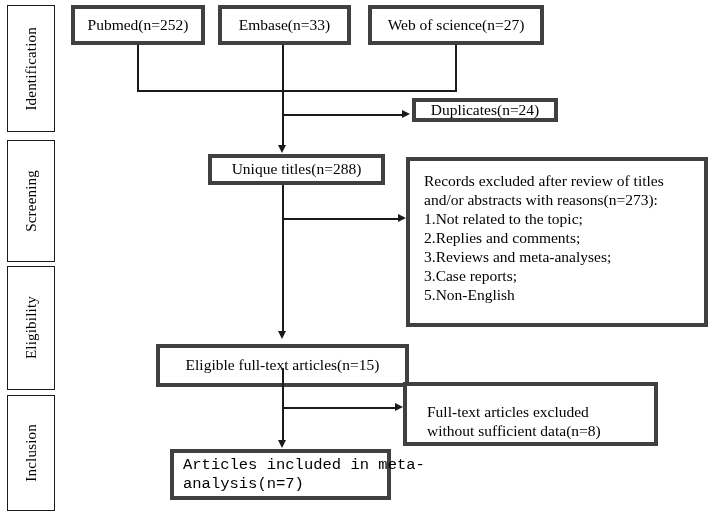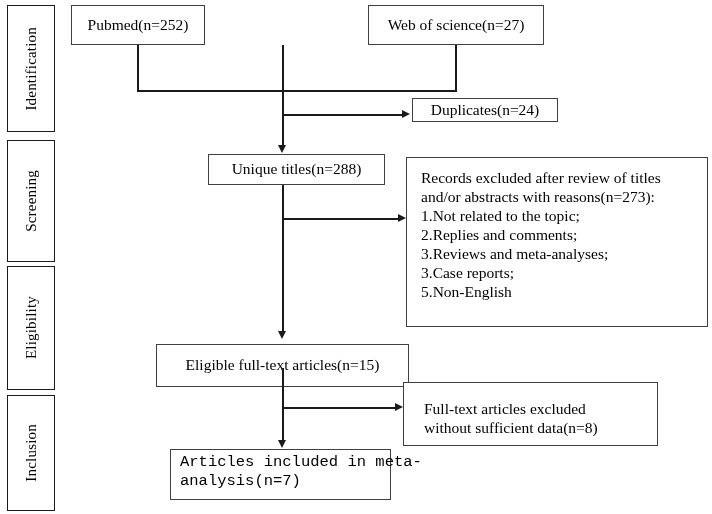--- a/index.html
+++ b/index.html
@@ -30,21 +30,21 @@
     writing-mode: vertical-rl;
     transform: rotate(180deg);
     font-size: 15px;
     line-height: 1;
     white-space: nowrap;
     letter-spacing: 0.2px;
   }
   
   .node {
     position: absolute;
-    border: 1px solid #404040;
+    border: 4px solid #404040;
     background: #ffffff;
     box-sizing: border-box;
     display: flex;
     align-items: center;
     font-size: 15.5px;
     line-height: 1.22;
     padding: 0 5px;
   }
   .node.center { justify-content: center; }
   .node.left   { justify-content: flex-start; }
@@ -91,20 +91,23 @@
   </div>
   <div class="stage-box" style="left:7px; top:266px; width:48px; height:124px;">
     <span class="stage-label">Eligibility</span>
   </div>
   <div class="stage-box" style="left:7px; top:395px; width:48px; height:116px;">
     <span class="stage-label">Inclusion</span>
   </div>
 
   <div class="node center" style="left:71px; top:5px; width:134px; height:40px;">
     <span class="txt">Pubmed(n=252)</span>
+  </div>
+  <div class="node center" style="left:218px; top:5px; width:133px; height:40px;">
+    <span class="txt">Embase(n=33)</span>
   </div>
   <div class="node center" style="left:368px; top:5px; width:176px; height:40px;justify-content:center;">
     <span class="txt">Web of science(n=27)</span>
   </div>
 
   <div class="ln-v" style="left:137px; top:45px; height:47px;"></div>
   <div class="ln-v" style="left:282px; top:45px; height:47px;"></div>
   <div class="ln-v" style="left:455px; top:45px; height:47px;"></div>
   <div class="ln-h" style="left:137px; top:90px; width:320px;"></div>
 

